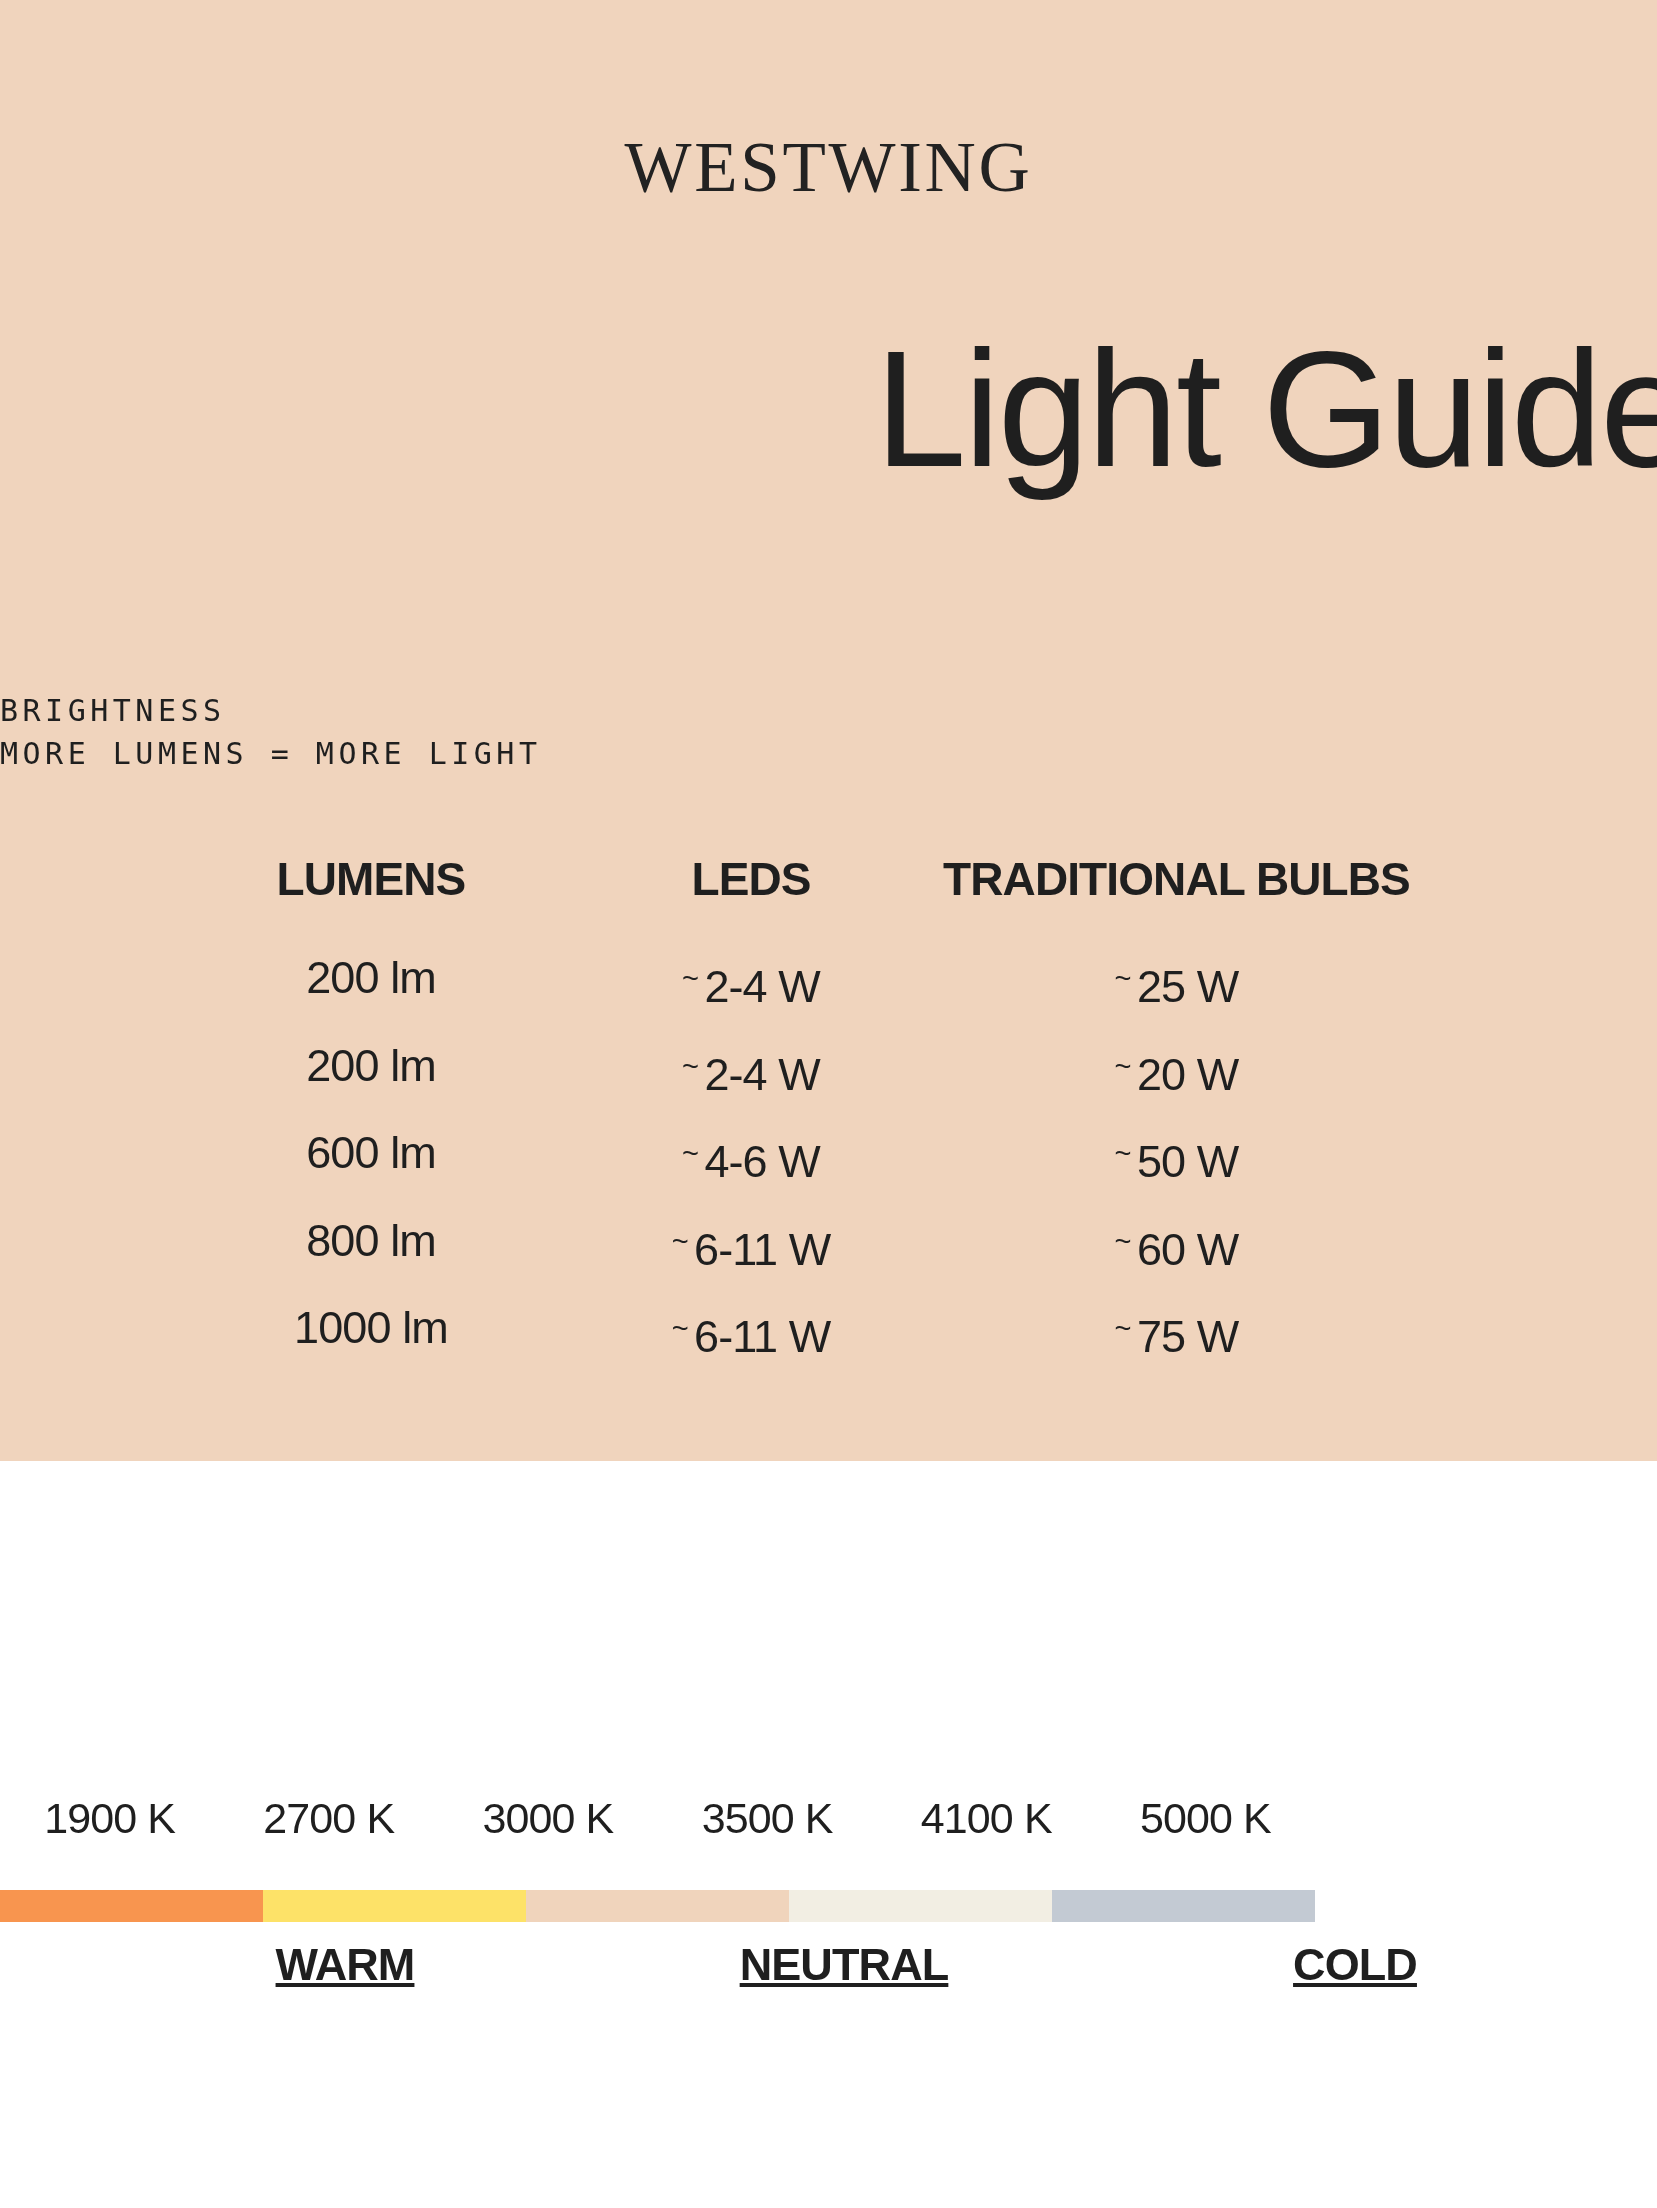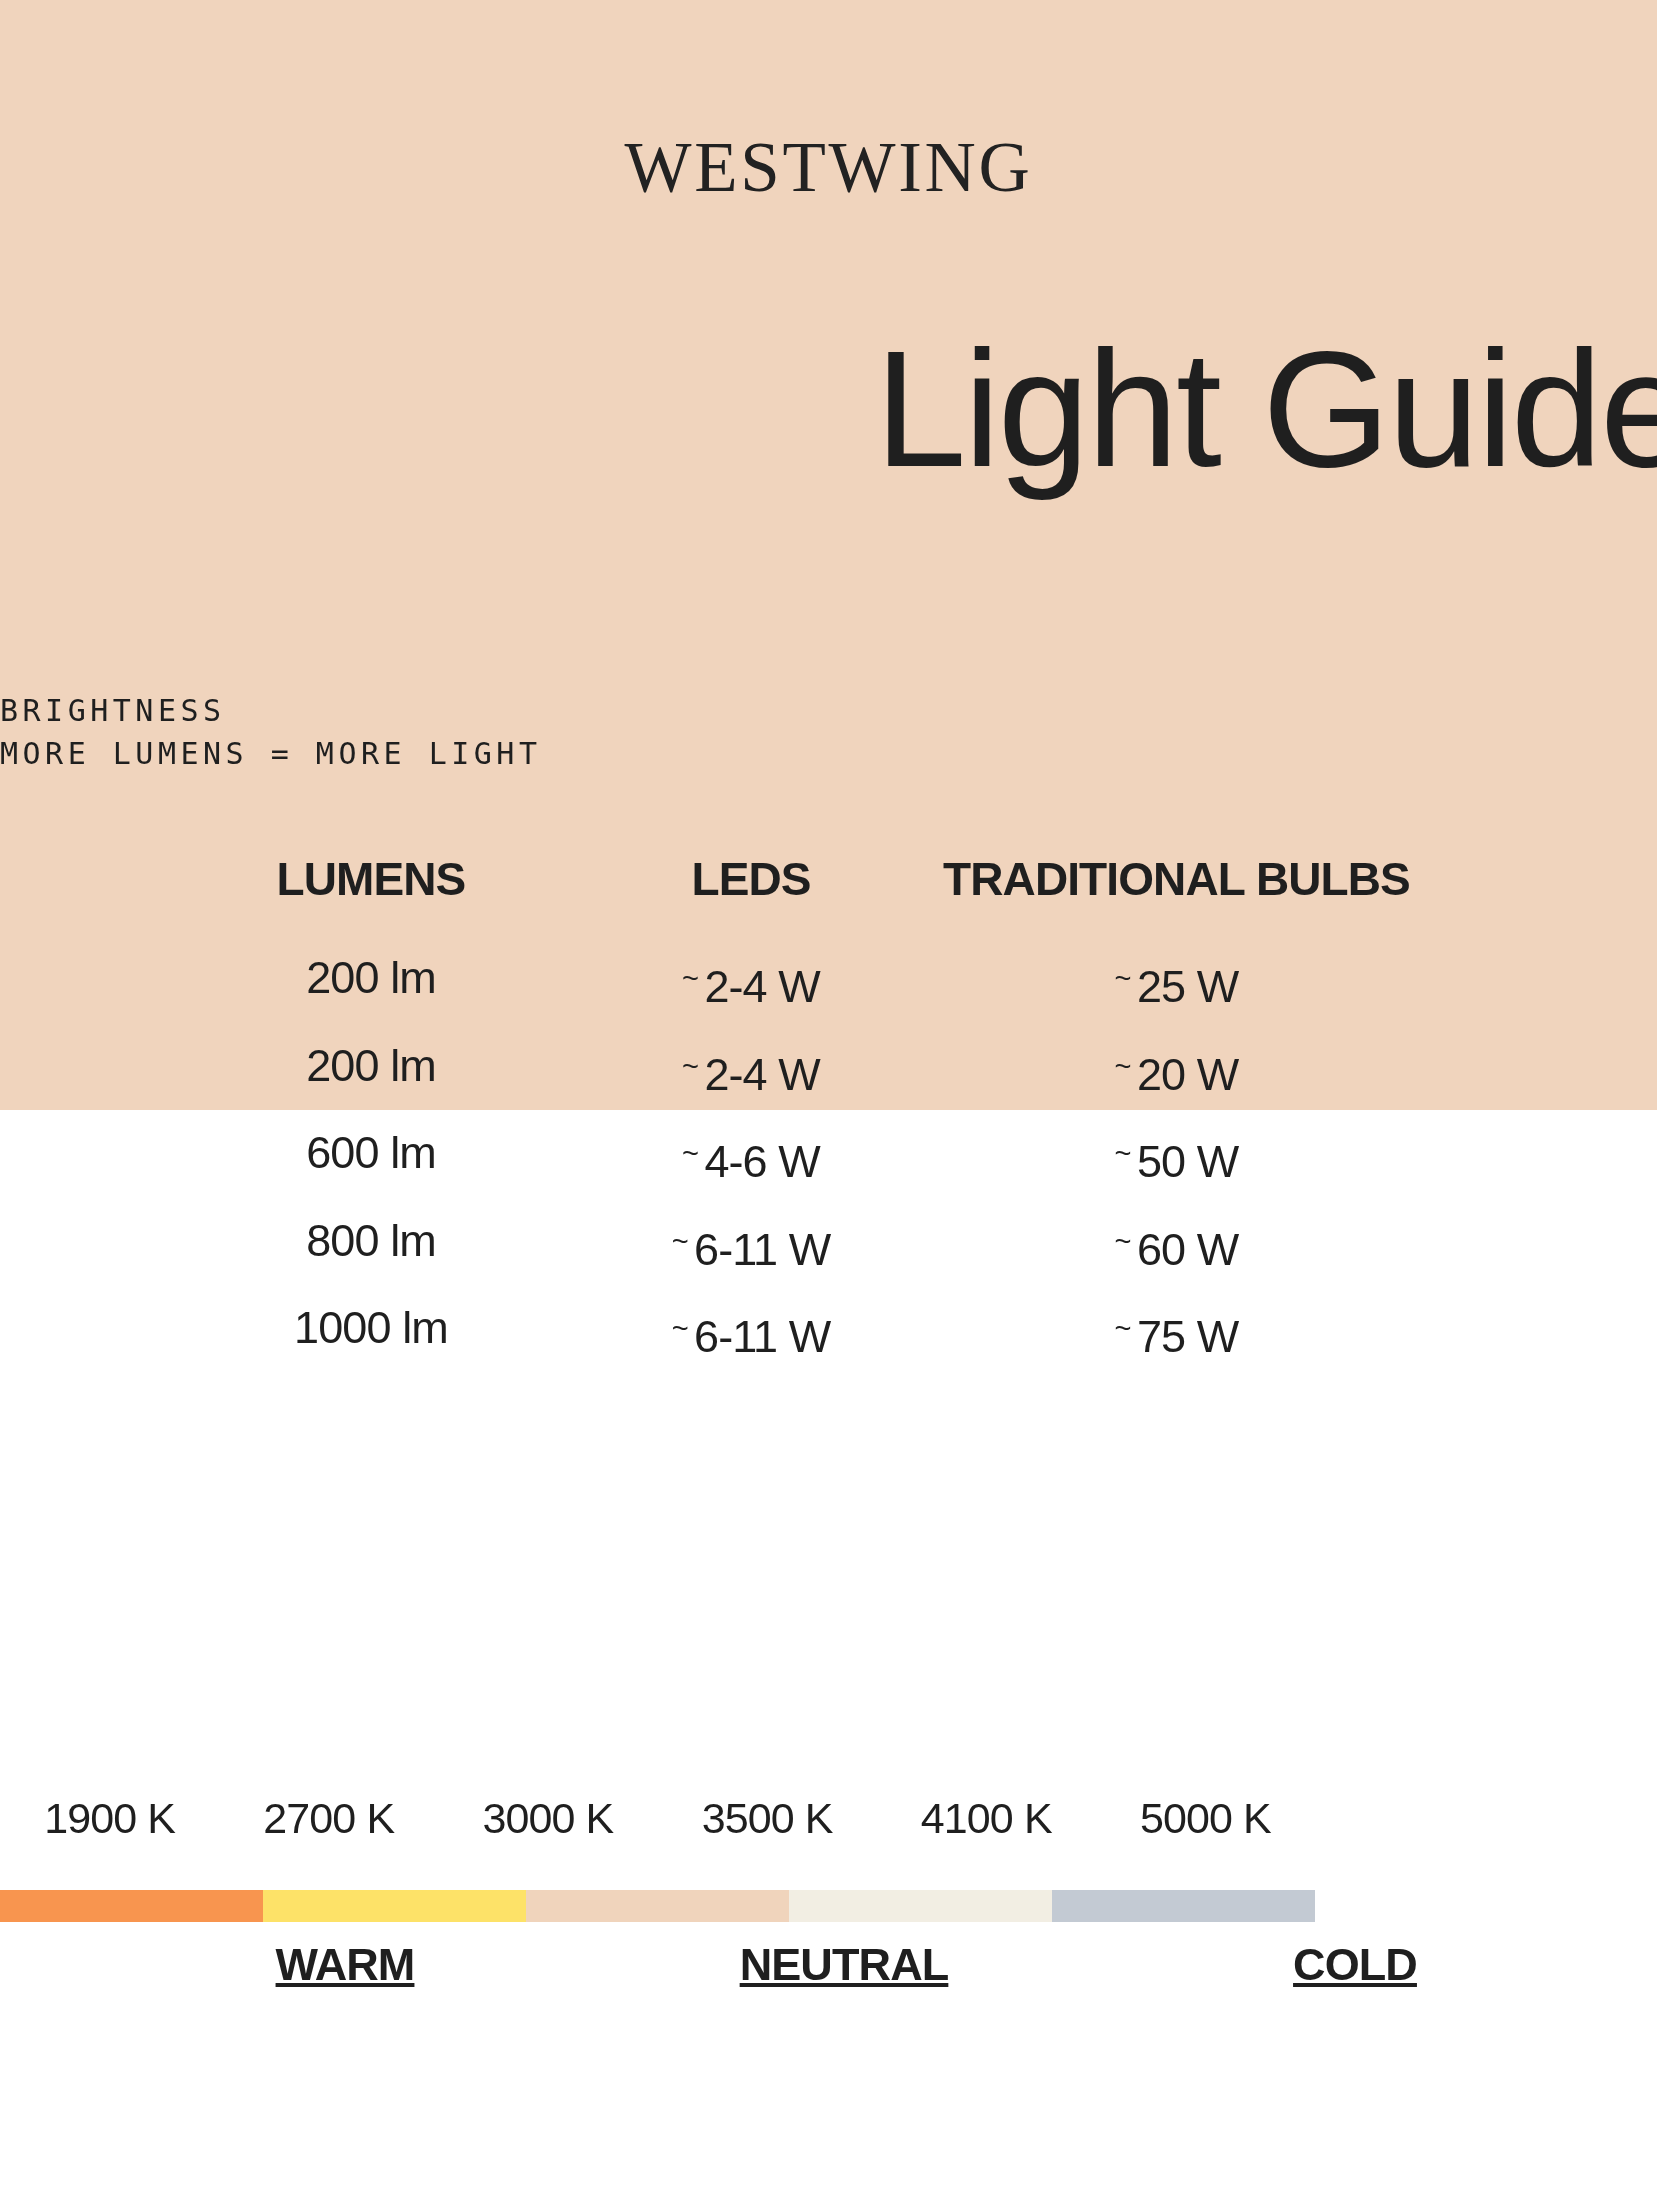--- a/index.html
+++ b/index.html
@@ -15,21 +15,21 @@
     font-family: "Liberation Sans", sans-serif;
     color: #1F1F1F;
     overflow: hidden;
   }
 
   
   .hero {
     position: absolute;
     top: 0; left: 0;
     width: 1657px;
-    height: 1110px;
+    height: 1461px;
     background: #F0D4BD;
   }
   .logo {
     position: absolute;
     top: 127px;
     left: 0;
     width: 100%;
     text-align: center;
     font-family: "Liberation Serif", serif;
     font-size: 71px;

